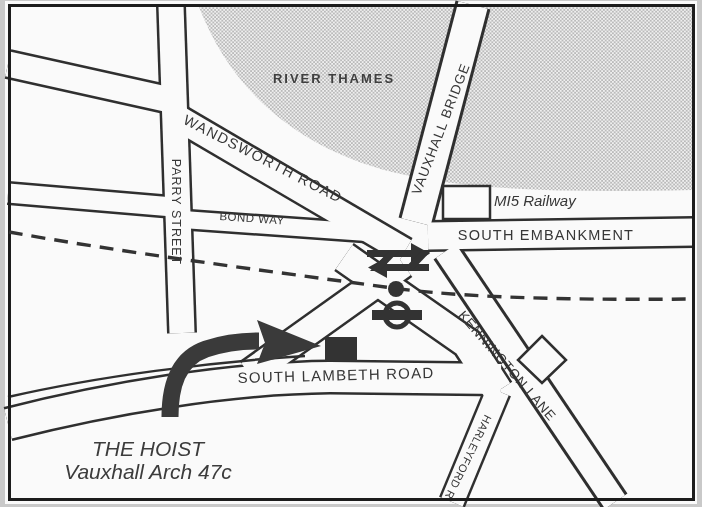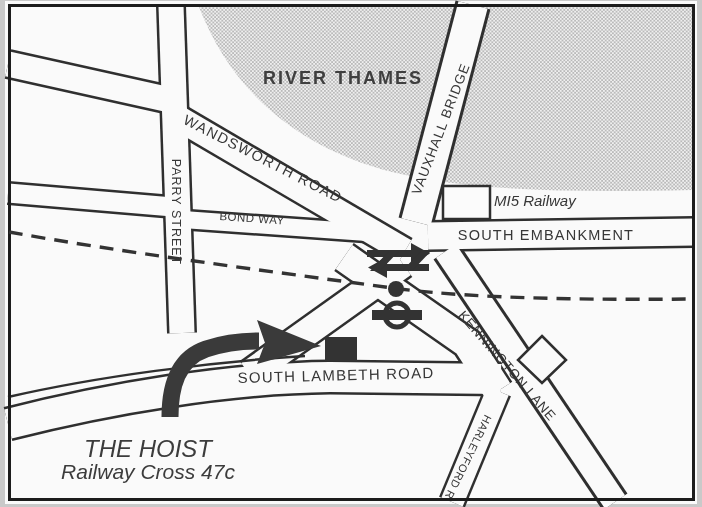--- a/index.html
+++ b/index.html
@@ -8,21 +8,21 @@
   .paper{position:absolute;left:5px;top:1px;width:692px;height:503px;background:#fafafa;}
   svg{position:absolute;left:0;top:0;}
   .lbl{position:absolute;white-space:nowrap;color:#373737;
        font-family:"Liberation Sans", sans-serif;
        transform:translate(-50%,-50%);line-height:1;}
   .lbl-left{transform:translate(0,-50%);}
   .it{font-style:italic;}
   .venue-text{position:absolute;left:148px;top:460px;transform:translate(-50%,-50%);
        text-align:center;font-style:italic;color:#3c3c3c;line-height:23px;
        font-size:21px;white-space:nowrap;}
-  .venue-text .nm{font-size:24px;}
+  .venue-text .nm{font-size:21px;}
 </style>
 </head>
 <body>
 
 <div class="page">
   <div class="paper"></div>
 
   <svg width="702" height="507" viewBox="0 0 702 507">
     <defs>
       <pattern id="dots" width="3.6" height="3.6" patternUnits="userSpaceOnUse">
@@ -91,21 +91,21 @@
     </g>
 
     <g>
       <path d="M 170,417 C 170,387 177,359 206,349 C 227,342 243,341 259,341" fill="none" stroke="#3a3a3a" stroke-width="17"></path>
       <polygon points="257,320 321,346 257,364 265,343" fill="#3a3a3a"></polygon>
     </g>
 
     <rect x="325" y="337" width="32" height="24" fill="#333"></rect>
   </svg>
 
-  <div class="lbl" style="left:343px;top:78px;font-size:18px;font-weight:700;letter-spacing:2px;color:#3f3f3f;">RIVER THAMES</div>
+  <div class="lbl" style="left:334px;top:78px;font-size:13px;font-weight:700;letter-spacing:2px;color:#3f3f3f;">RIVER THAMES</div>
 
   <div class="lbl" style="left:263px;top:159px;font-size:14.5px;letter-spacing:1.5px;transform:translate(-50%,-50%) rotate(27deg);">WANDSWORTH ROAD</div>
 
   <div class="lbl" style="left:252px;top:219px;font-size:11.5px;letter-spacing:.5px;transform:translate(-50%,-50%) rotate(4deg);">BOND WAY</div>
 
   <div class="lbl" style="left:176px;top:212px;font-size:12.5px;letter-spacing:1px;transform:translate(-50%,-50%) rotate(90deg);">PARRY STREET</div>
 
   <div class="lbl" style="left:441px;top:129px;font-size:13.5px;letter-spacing:1px;transform:translate(-50%,-50%) rotate(-69deg);">VAUXHALL BRIDGE</div>
 
   <div class="lbl lbl-left it" style="left:494px;top:200px;font-size:15px;">MI5 Railway</div>
@@ -114,15 +114,15 @@
 
   <div class="lbl" style="left:507px;top:366px;font-size:13.5px;letter-spacing:.8px;transform:translate(-50%,-50%) rotate(49deg);">KENNINGTON LANE</div>
 
   <div class="lbl" style="left:336px;top:375px;font-size:15px;letter-spacing:1.2px;transform:translate(-50%,-50%) rotate(-1.5deg);">SOUTH LAMBETH ROAD</div>
 
   <div class="lbl" style="left:468px;top:457px;font-size:11px;letter-spacing:.5px;transform:translate(-50%,-50%) rotate(116deg);">HARLEYFORD R</div>
 
 
   <div class="venue-text">
     <div class="nm">THE HOIST</div>
-    <div>Railway Cross 47c</div>
+    <div>Vauxhall Arch 47c</div>
   </div>
 </div>
 
 </body></html>

